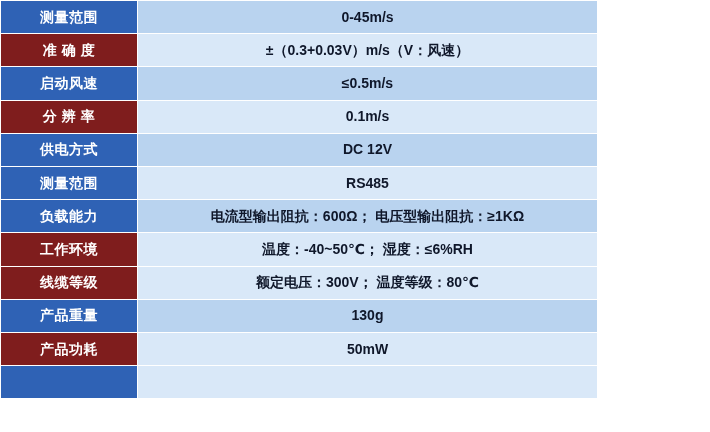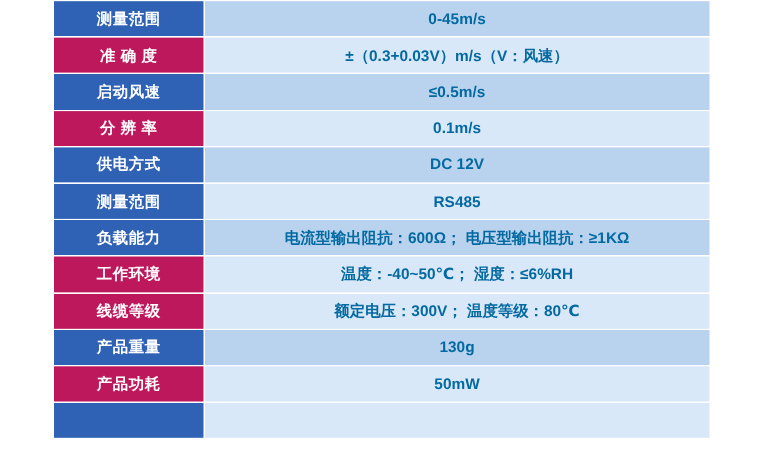--- a/index.html
+++ b/index.html
@@ -10,21 +10,20 @@
   body {
     width: 710px;
     height: 432px;
     font-family: "Liberation Sans", "DejaVu Sans", sans-serif;
     overflow: hidden;
   }
   #spec-table {
     width: 598px;
     border-collapse: collapse;
     table-layout: fixed;
-    margin-left: 48px;
   }
   #spec-table tr {
     height: 33.2px;
   }
   #spec-table td {
     padding: 0;
     margin: 0;
     border: 1px solid #ffffff;
     text-align: center;
     vertical-align: middle;
@@ -37,25 +36,25 @@
   #spec-table td.label-cell {
     width: 136px;
     color: #ffffff;
     font-weight: bold;
     letter-spacing: 0.5px;
   }
   td.label-dark {
     background: #2f62b5;
   }
   td.label-light {
-    background: #be185d;
+    background: #7f1d1d;
   }
   
   #spec-table td.value-cell {
-    color: #0369a1;
+    color: #0f172a;
     font-weight: bold;
     font-size: 14px;
   }
   td.value-dark {
     background: #b9d3ef;
   }
   td.value-light {
     background: #d9e8f8;
   }
   .val-wide {

